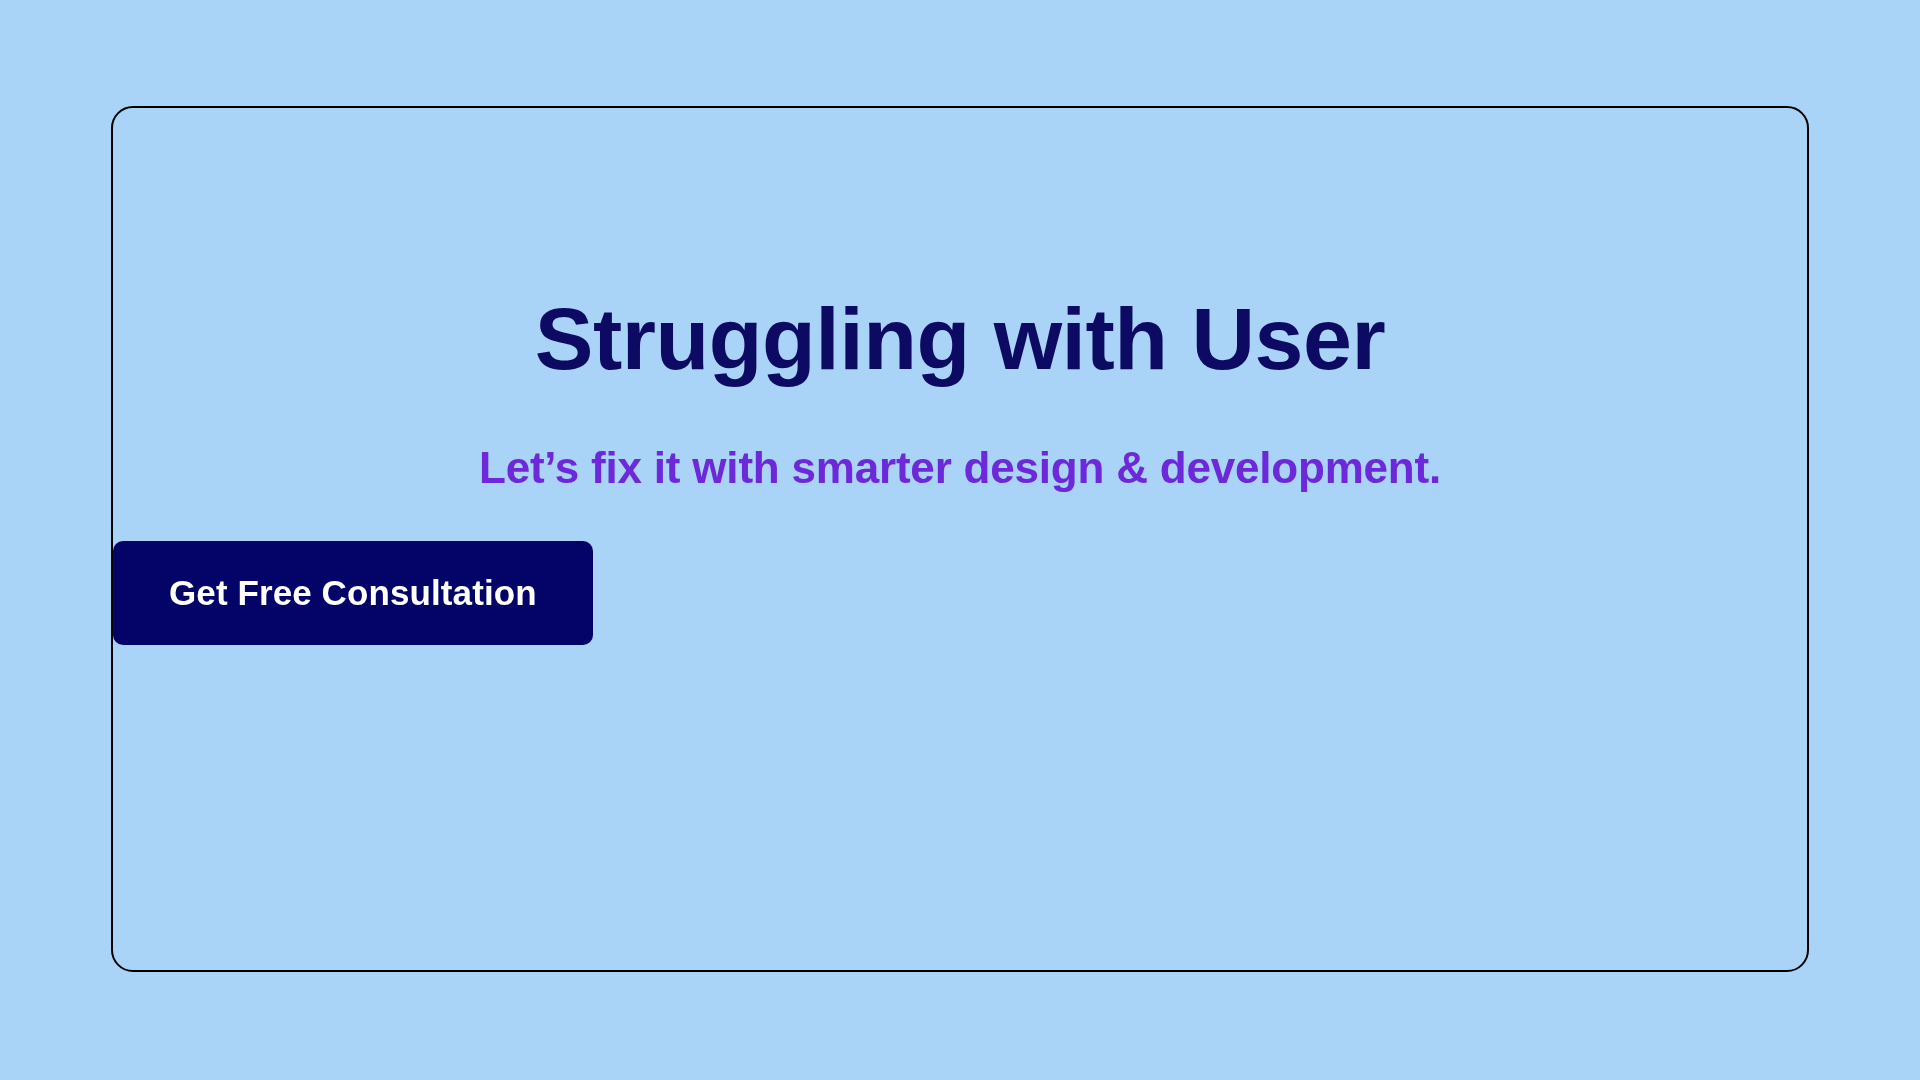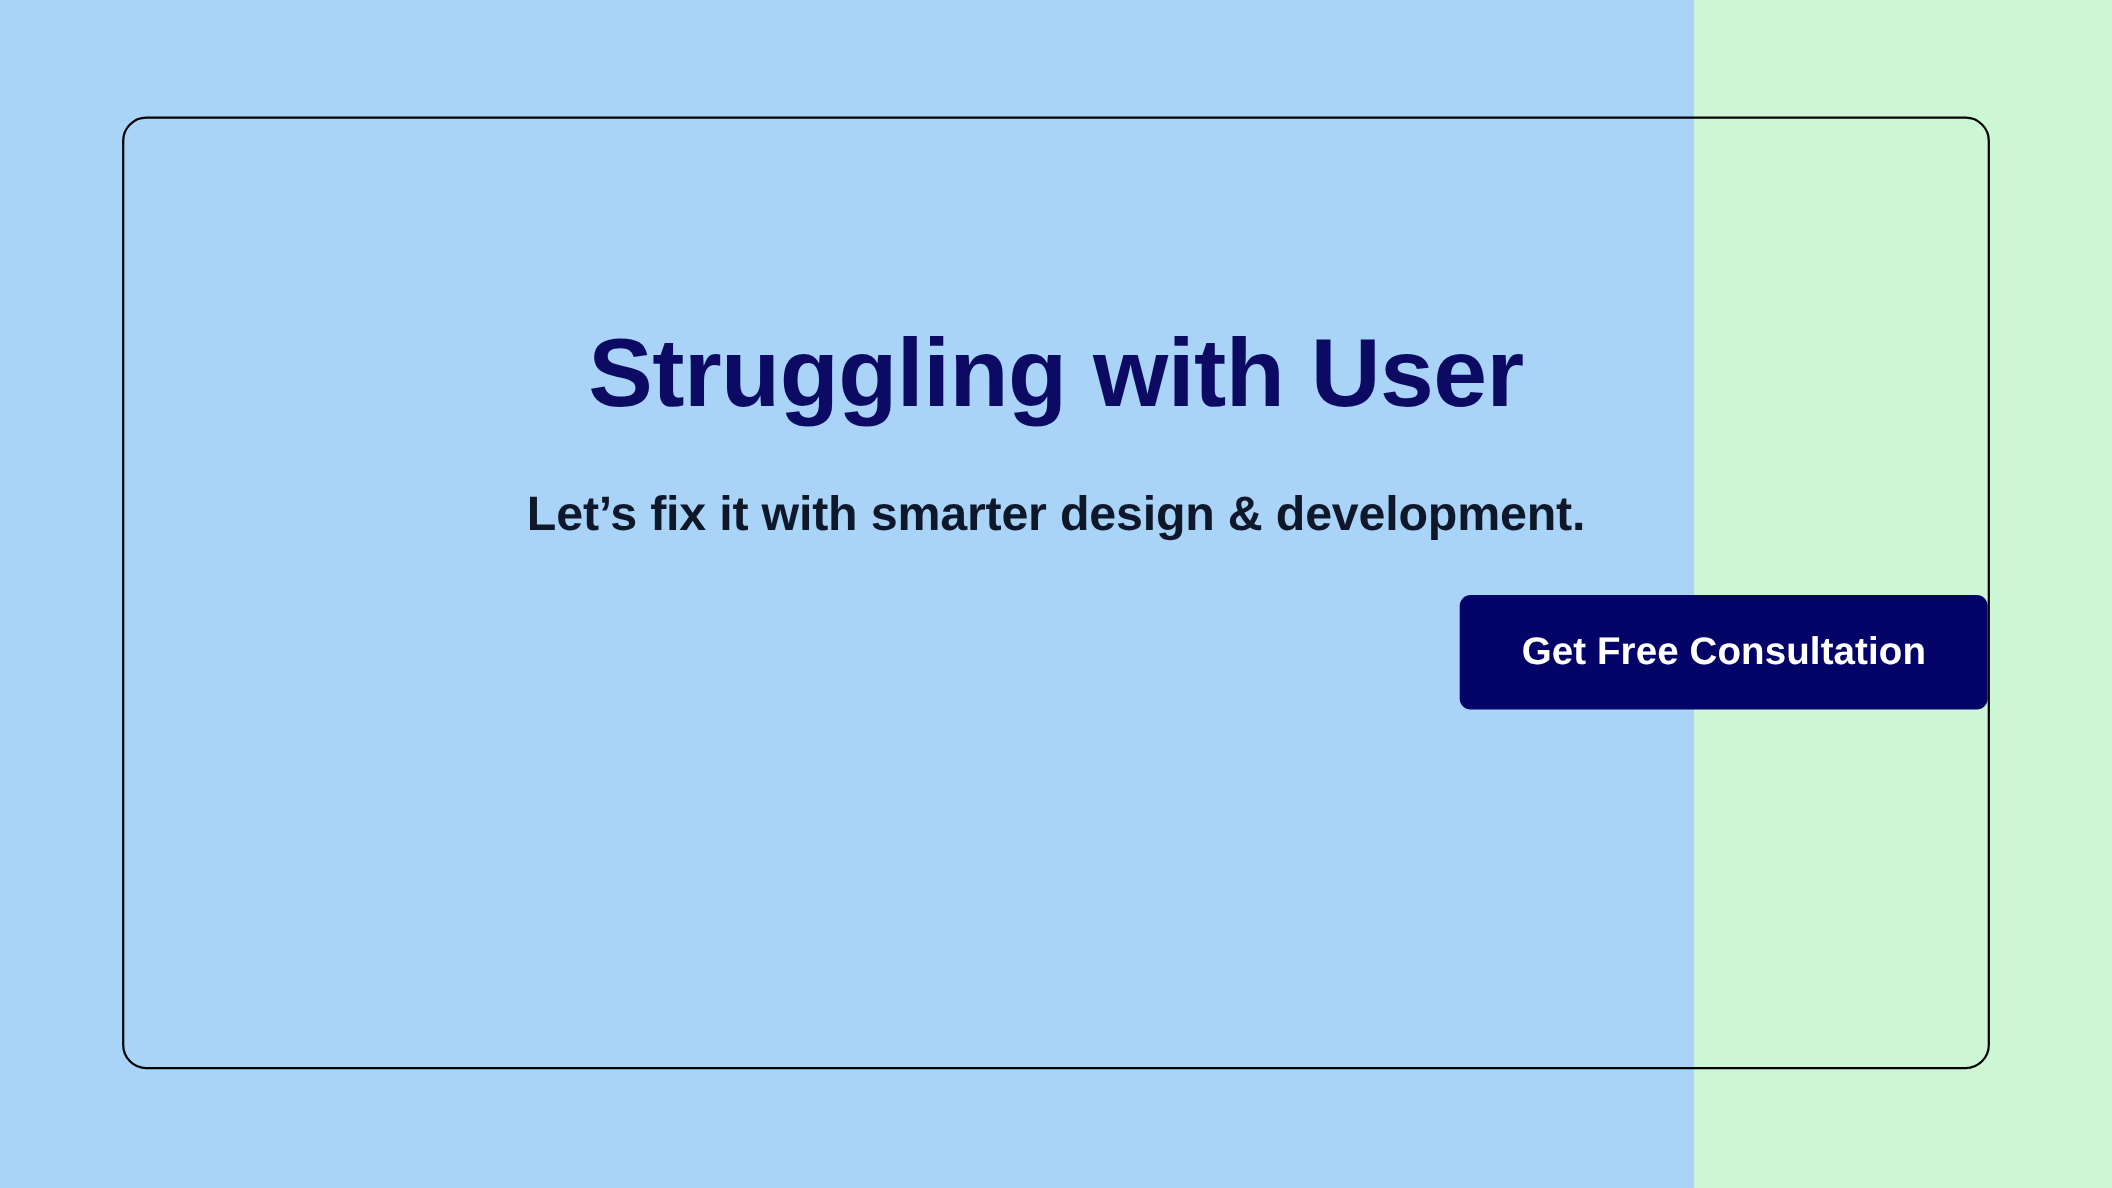--- a/index.html
+++ b/index.html
@@ -11,21 +11,21 @@
   }
 
   body {
     font-family: "Liberation Sans", sans-serif;
     background: #cdf6d4;
   }
 
   
   #banner {
     position: relative;
-    width: 1540px;
+    width: 1920px;
     height: 1080px;
     box-sizing: border-box;
     background-image: linear-gradient(
         90deg,
         #c9f7d2 0%,
         #c3f4d6 6%,
         #bdf1dc 12%,
         #b6ecE4 18%,
         #b3e8ea 24%,
         #b2e5ef 30%,
@@ -99,21 +99,21 @@
     font-family: "Liberation Sans", sans-serif;
     font-weight: bold;
     font-size: 44px;
     line-height: 1.2;
     letter-spacing: -0.2px;
   }
 
   #cta-wrap {
     margin-top: 46px;
     display: flex;
-    justify-content: flex-end;
+    justify-content: flex-start;
     width: 100%;
   }
 
   #cta-button {
     display: inline-flex;
     align-items: center;
     justify-content: center;
     height: 104px;
     padding: 0 56px;
     border: none;
@@ -134,21 +134,21 @@
 <div id="banner">
 
   <div id="card-frame" style="border-color: rgb(0, 0, 0); border-width: 2px; border-radius: 22px;">
 
     <div id="content">
 
       <h1 id="headline" style="color: rgb(13, 10, 100);">
         <span class="line">Struggling with User</span>
       </h1>
 
-      <p id="subheadline" style="color: #0f172a;">Let’s fix it with smarter design &amp; development.</p>
+      <p id="subheadline" style="color: #6d28d9;">Let’s fix it with smarter design &amp; development.</p>
 
       <div id="cta-wrap">
         <button id="cta-button" style="background: rgb(4, 4, 104); color: rgb(255, 255, 255); border-radius: 10px;">Get Free Consultation</button>
       </div>
 
     </div>
 
   </div>
 
 </div>

